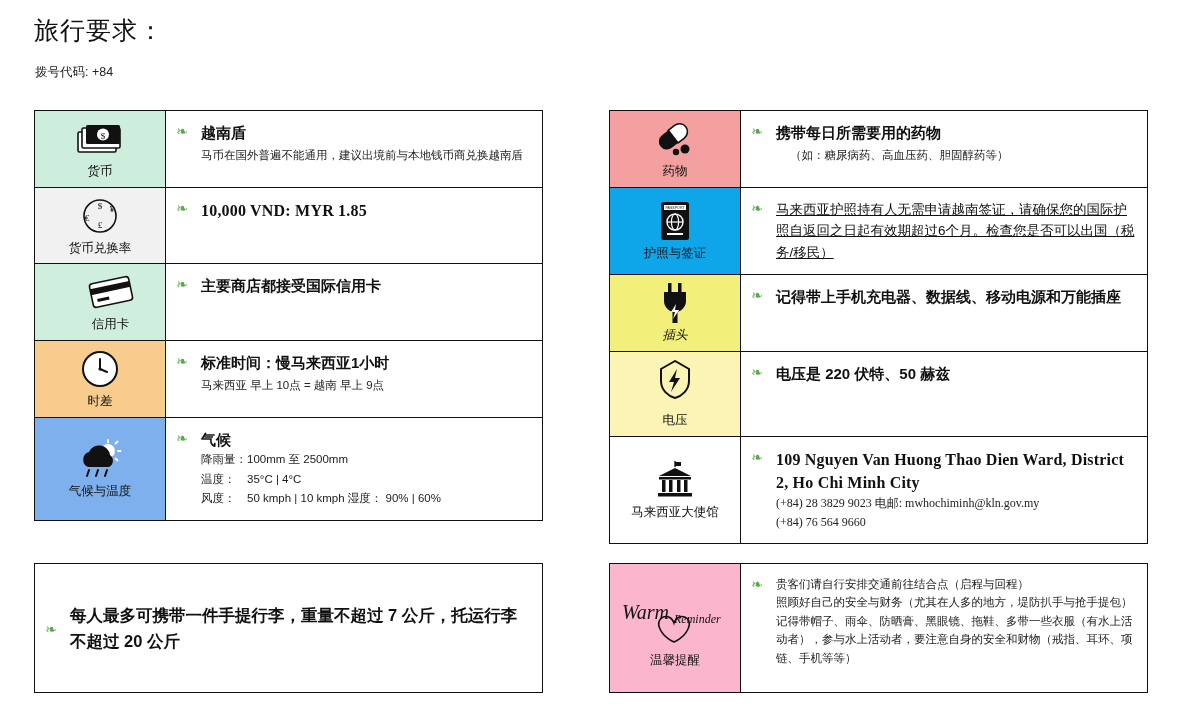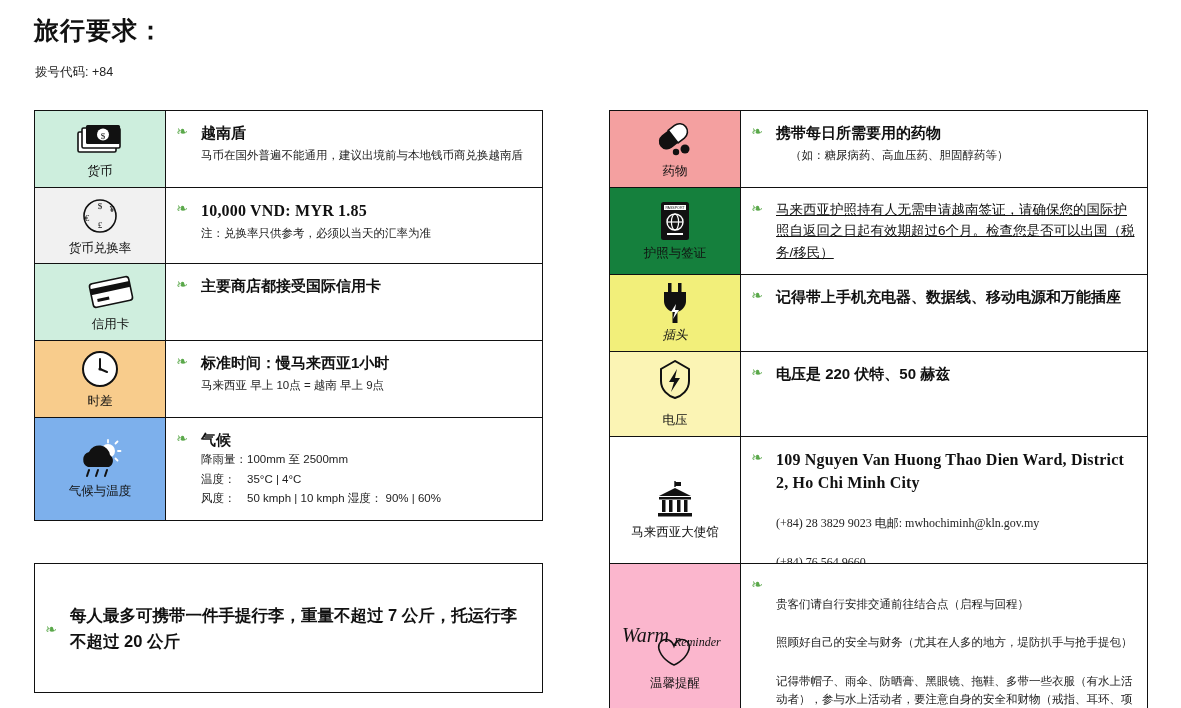--- a/index.html
+++ b/index.html
@@ -8,21 +8,21 @@
     width: 1181px; height: 708px;
     background: #fff;
     font-family: "Liberation Sans", "DejaVu Sans", sans-serif;
     color: #111;
     overflow: hidden;
   }
   .page { position: relative; width: 1181px; height: 708px; padding: 0; }
 
   .title {
     position: absolute; left: 34px; top: 14px;
-    font-size: 25px; font-weight: bold; letter-spacing: 1px;
+    font-size: 25px; font-weight: normal; letter-spacing: 1px;
   }
   .dialcode {
     position: absolute; left: 35px; top: 64px;
     font-size: 12.5px; color: #222;
   }
 
   .col-left { position: absolute; left: 34px; top: 110px; width: 509px; }
   .col-right { position: absolute; left: 609px; top: 110px; width: 539px; }
   .col-left-b { position: absolute; left: 34px; top: 563px; width: 509px; }
   .col-right-b { position: absolute; left: 609px; top: 563px; width: 539px; }
@@ -66,35 +66,35 @@
   .ctext { flex: 1 1 auto; }
   .headline {
     font-size: 15px; font-weight: bold; line-height: 1.45; color: #111;
   }
   .headline.serif { font-family: "Liberation Serif", "DejaVu Serif", serif; font-size: 16px; letter-spacing: .2px;}
   .sub {
     font-size: 11.5px; color: #222; line-height: 1.55; margin-top: 3px;
   }
   .sub.indent { padding-left: 14px; }
   .body-line { font-size: 13.5px; line-height: 1.6; color: #111; text-decoration: underline; }
-  .small-line { font-size: 11.5px; line-height: 1.6; color: #222; margin-top: 20px; }
+  .small-line { font-size: 11.5px; line-height: 1.6; color: #222; }
   .small-line.serif { font-family: "Liberation Serif", "DejaVu Serif", serif; font-size: 12px;}
   .kv { font-size: 11.5px; color: #222; line-height: 1.7; }
   .kv span.k { display: inline-block; min-width: 46px; }
 
   .big-head { font-size: 16.5px; font-weight: bold; line-height: 1.6; }
 
   
   .bg-mint { background: #cdeedd; }
   .bg-mint2 { background: #cfeede; padding-left: 25px; }
   .bg-gray { background: #f1f1f1; }
   .bg-orange { background: #f8cc8c; }
   .bg-blue { background: #7db0ec; }
   .bg-red { background: #f4a0a0; }
-  .bg-purple { background: #15803d; }
+  .bg-purple { background: #0ea5e9; }
   .bg-yellowg { background: #f2ef7a; font-style: italic; }
   .bg-yellow { background: #fbf4b4; gap: 8px; }
   .bg-white { background: #fff; }
   .bg-lgray { background: #e2e2e2; }
   .bg-pink { background: #fbb6cd; }
 
   svg { display: block; }
 </style>
 </head>
 <body>
@@ -138,21 +138,20 @@
             <text x="10" y="25" font-size="9" text-anchor="middle" fill="#111" font-family="Liberation Serif, serif">€</text>
             <text x="23" y="32" font-size="9" text-anchor="middle" fill="#111" font-family="Liberation Serif, serif">£</text>
           </svg>
         </div>
         <div class="icon-label">货币兑换率</div>
       </div>
       <div class="content-cell">
         <div class="leaf">❧</div>
         <div class="ctext">
           <div class="headline serif">10,000 VND: MYR 1.85</div>
-          <div class="sub">注：兑换率只供参考，必须以当天的汇率为准</div>
         </div>
       </div>
     </div>
 
     <div class="row">
       <div class="icon-cell bg-mint2">
         <div class="icon-art">
           <svg width="48" height="34" viewBox="0 0 48 34">
             <g transform="rotate(-12 24 17)">
               <rect x="4" y="5" width="40" height="24" rx="3" fill="#fff" stroke="#111" stroke-width="1.6"></rect>

